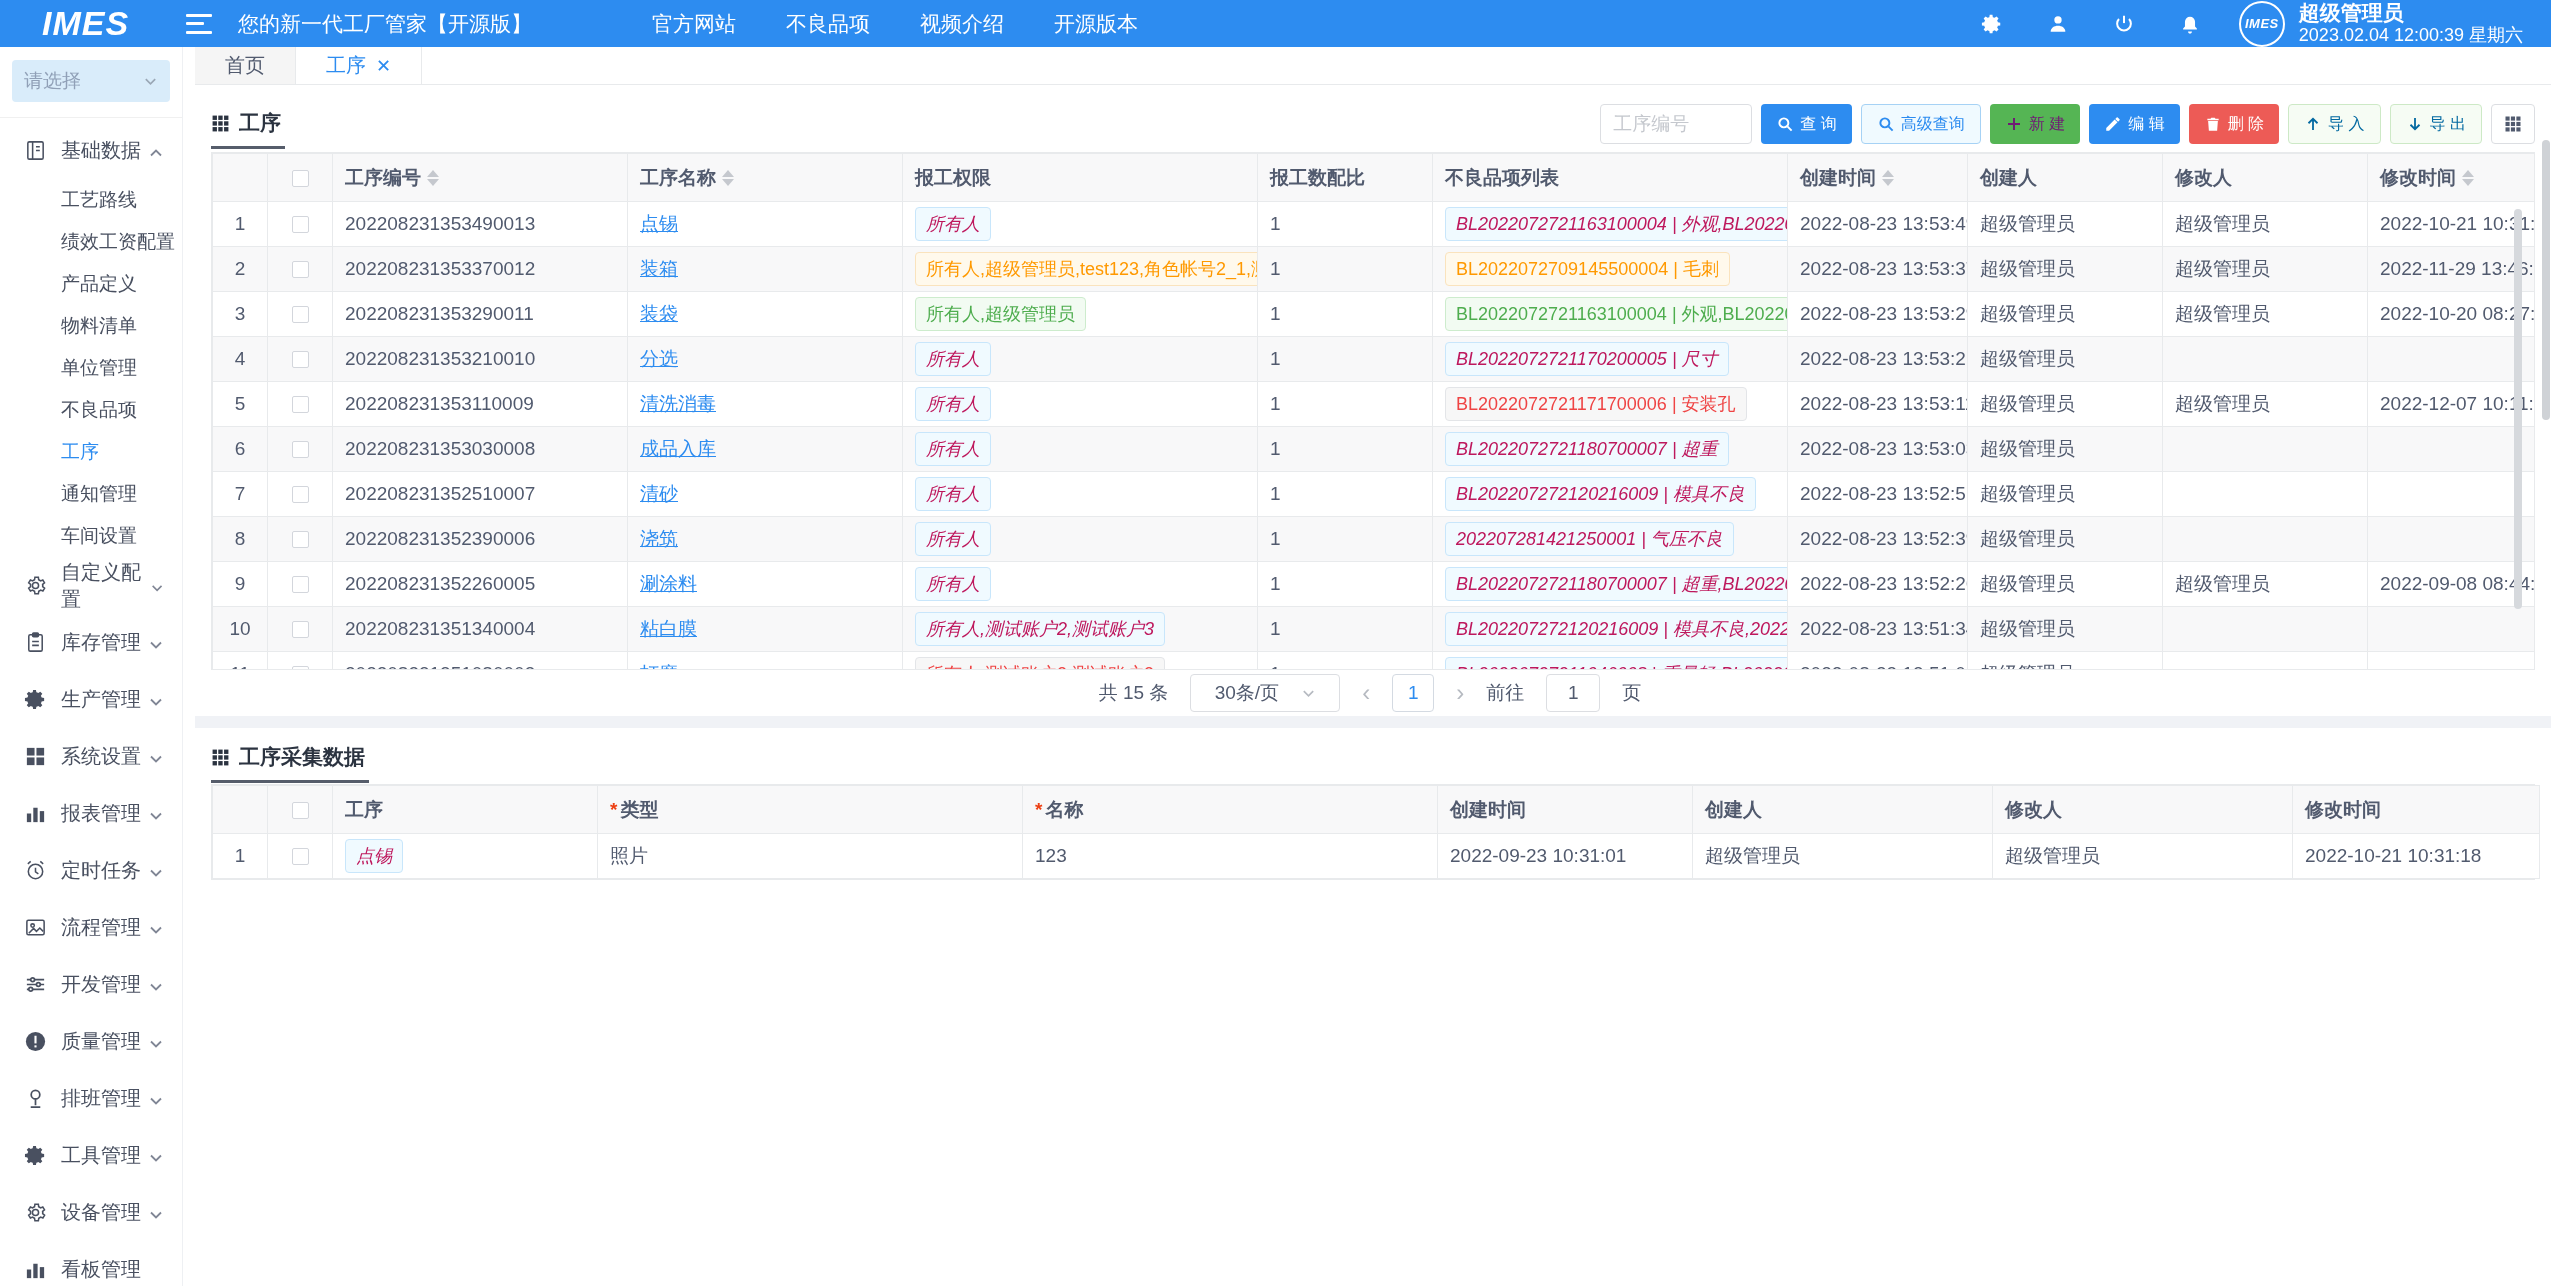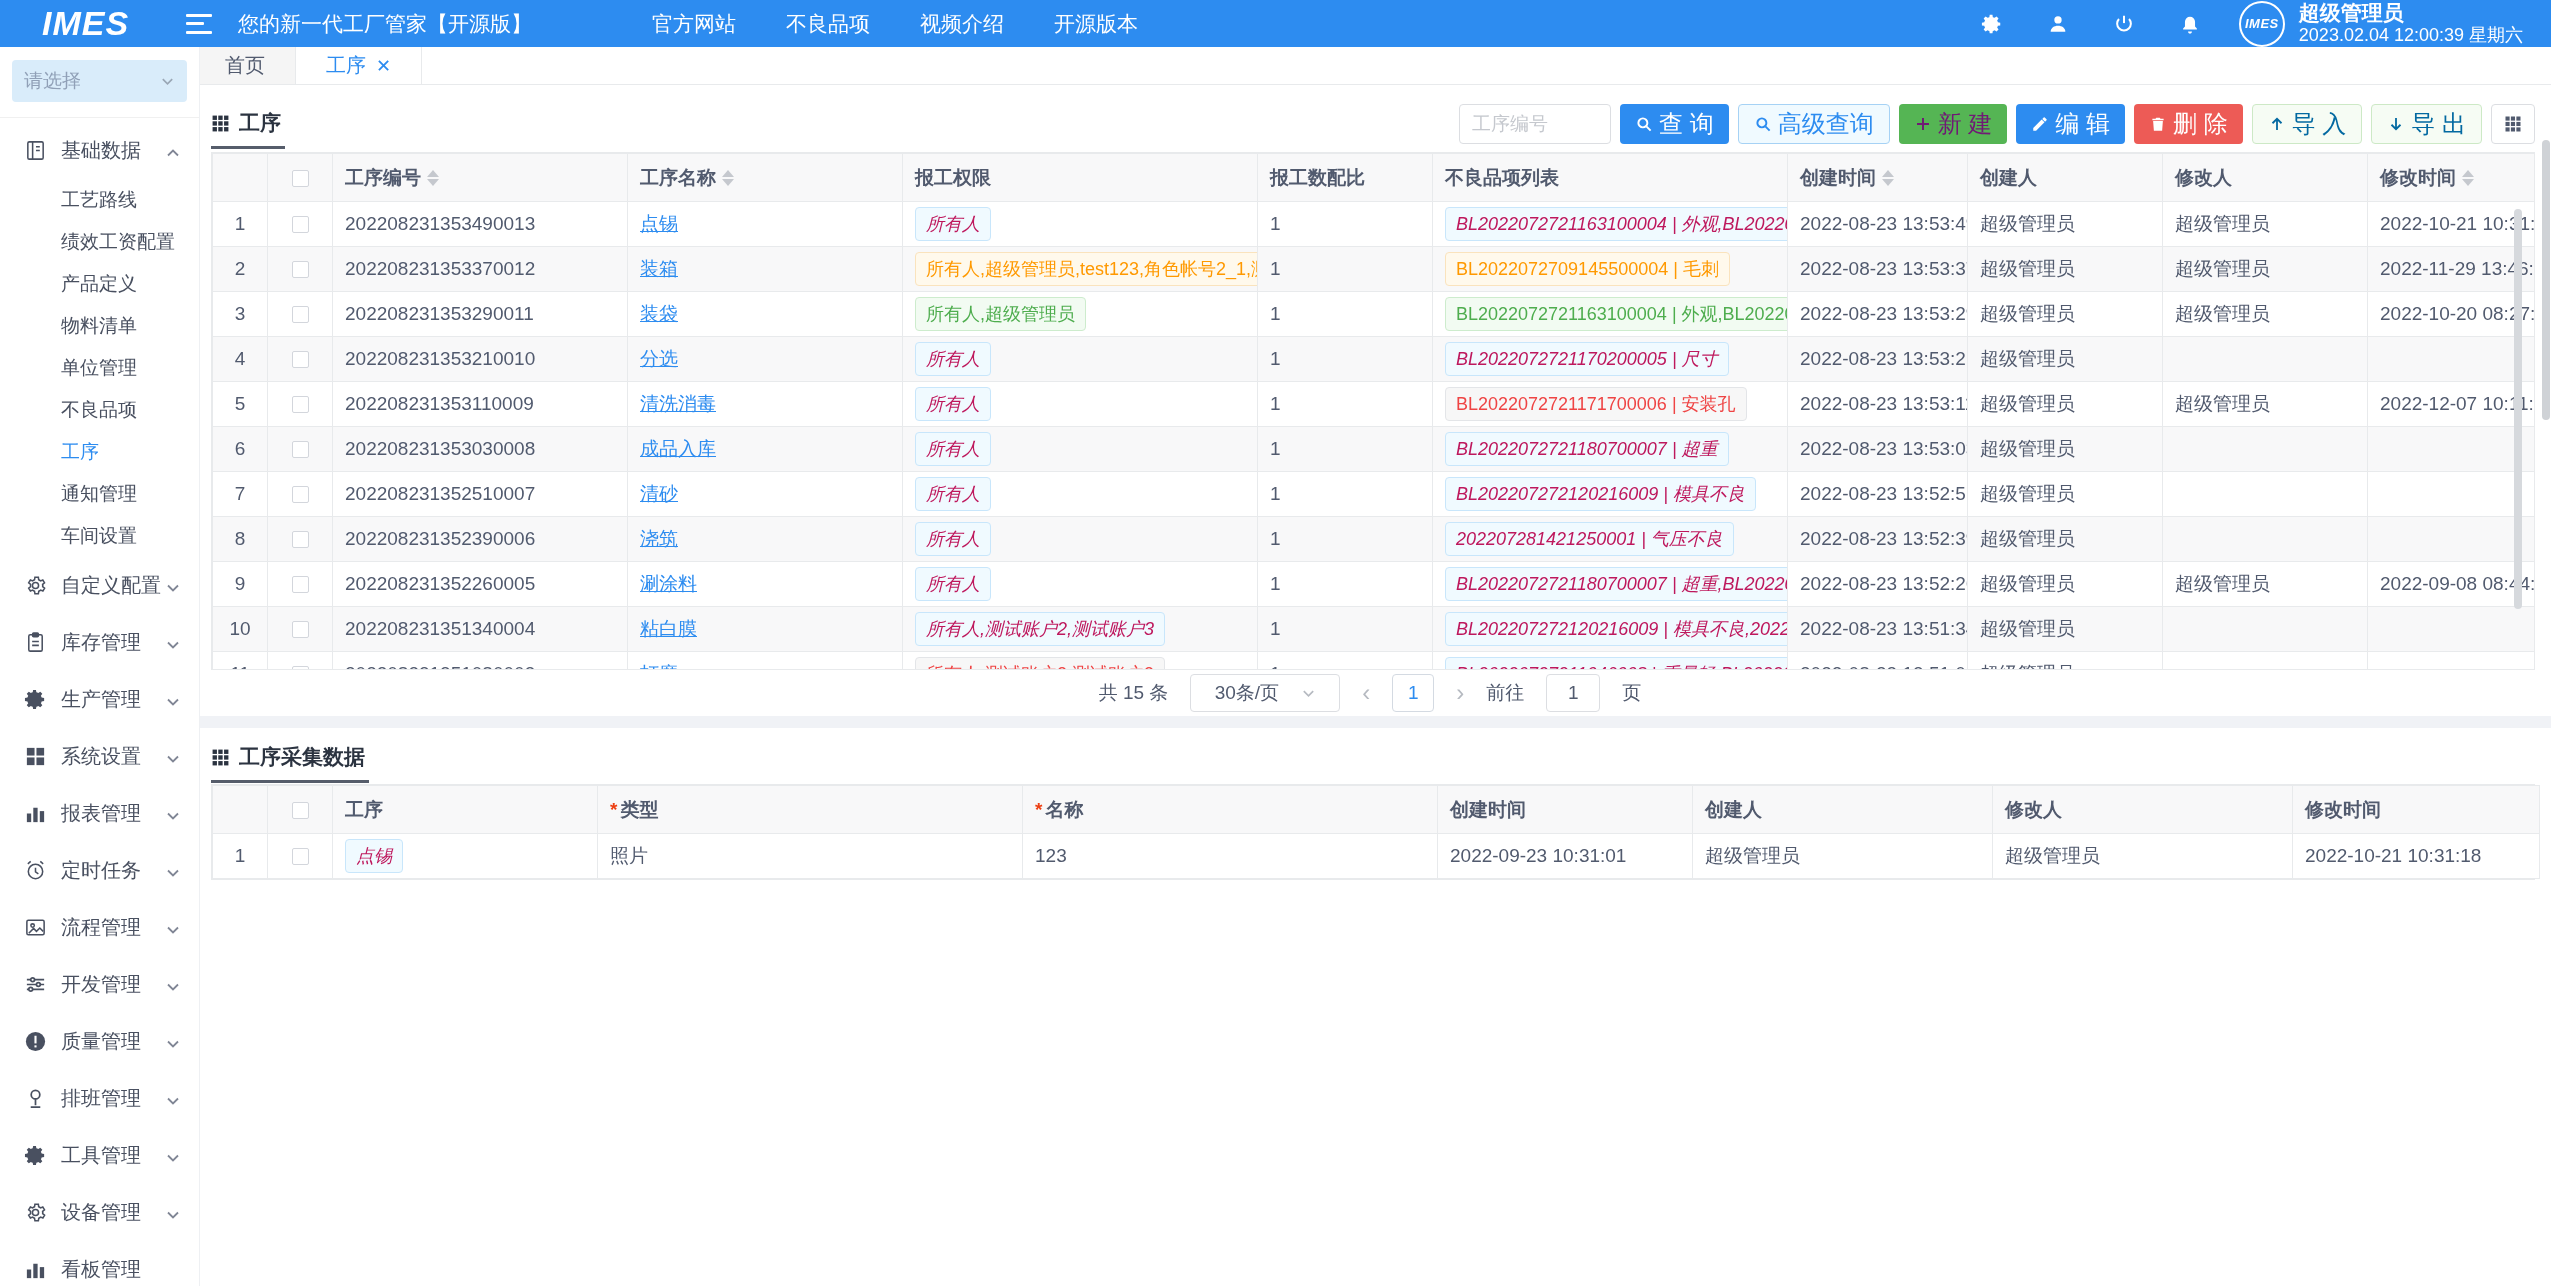--- a/index.html
+++ b/index.html
@@ -23,21 +23,21 @@
   .userinfo .uname { font-size:21px; font-weight:bold; }
   .userinfo .udate { font-size:18px; }
 
   
   .tabbar { position:absolute; top:47px; left:195px; right:0; height:38px; background:#fff; border-bottom:1px solid #e8eaec; display:flex; z-index:20; }
   .tab { height:100%; display:flex; align-items:center; gap:10px; padding:0 30px; border-right:1px solid #e8eaec; font-size:20px; background:#f5f5f5; color:#515a6e; cursor:pointer; }
   .tab.active { background:#fff; color:#2d8cf0; }
   .tab .close { font-size:18px; color:#2d8cf0; cursor:pointer; }
 
   
-  .sidebar { position:absolute; top:47px; left:0; bottom:0; width:200px; background:#fff; border-right:1px solid #eef0f3; z-index:25; overflow:hidden; }
+  .sidebar { position:absolute; top:47px; left:0; bottom:0; width:183px; background:#fff; border-right:1px solid #eef0f3; z-index:25; overflow:hidden; }
   .side-select-wrap { padding:13px 12px 15px; border-bottom:1px solid #f0f0f0; }
   .side-select { height:42px; background:#d9ecfa; border-radius:4px; display:flex; align-items:center; justify-content:space-between; padding:0 12px; cursor:pointer; }
   .side-select .ph { color:#90a0b7; font-size:19px; }
   .menu { padding-top:4px; }
   .menu-group { height:57px; display:flex; align-items:center; padding:0 18px 0 24px; cursor:pointer; font-size:20px; color:#495060; }
   .menu-group .micon { width:23px; height:23px; margin-right:14px; flex:none; }
   .menu-group .micon svg { width:100%; height:100%; }
   .menu-group .chev { margin-left:auto; width:16px; height:16px; color:#808695; }
   .menu-sub { }
   .menu-item { height:42px; display:flex; align-items:center; padding-left:61px; font-size:19px; color:#495060; cursor:pointer; }
@@ -47,21 +47,21 @@
   .main { position:absolute; top:92px; left:195px; right:0; bottom:0; background:#fff; overflow:hidden; }
   .panel { padding:0 16px; }
   .panel-head { display:flex; justify-content:space-between; align-items:center; height:56px; margin-top:4px; }
   .panel-title { display:inline-flex; align-items:center; gap:9px; font-size:21px; font-weight:bold; color:#2b3340; padding:10px 4px 9px 0; border-bottom:3px solid #565d6b; }
   .panel-title .ticon { width:19px; height:19px; color:#2b3340; }
   .panel-title .ticon svg{ width:100%; height:100%; }
 
   .toolbar { display:flex; align-items:center; gap:9px; }
   .search-input { width:152px; height:40px; border:1px solid #dcdee2; border-radius:4px; padding:0 12px; font-size:19px; color:#515a6e; outline:none; font-family:inherit; }
   .search-input::placeholder { color:#c5c8ce; }
-  .btn { height:40px; border:none; border-radius:4px; font-size:24px; padding:0 15px; display:inline-flex; align-items:center; gap:6px; cursor:pointer; font-family:inherit; white-space:nowrap; }
+  .btn { height:40px; border:none; border-radius:4px; font-size:16px; padding:0 15px; display:inline-flex; align-items:center; gap:6px; cursor:pointer; font-family:inherit; white-space:nowrap; }
   .btn .bicon { width:18px; height:18px; display:inline-flex; }
   .btn .bicon svg { width:100%; height:100%; }
   .btn-primary { background:#2d8cf0; color:#fff; }
   .btn-ghost-blue { background:#f0faff; color:#2d8cf0; border:1px solid #a6d2f5; }
   .btn-success { background:#55b554; color:#701a75; }
   .btn-danger { background:#ed5b56; color:#fff; }
   .btn-ghost-green { background:#f6fcf4; color:#0369a1; border:1px solid #cde9c6; }
   .btn-tool { background:#fff; border:1px solid #dcdee2; color:#515a6e; width:44px; justify-content:center; padding:0; }
 
   .table-wrap { position:relative; border:1px solid #e8eaec; border-bottom:none; }

